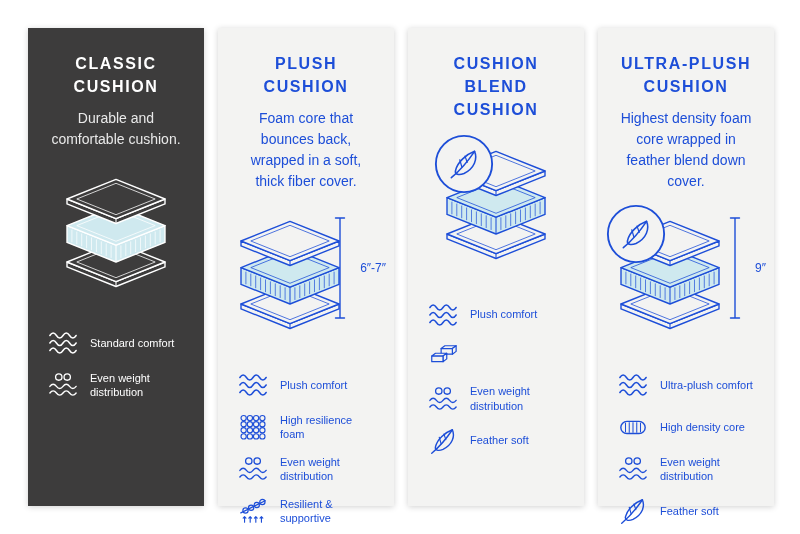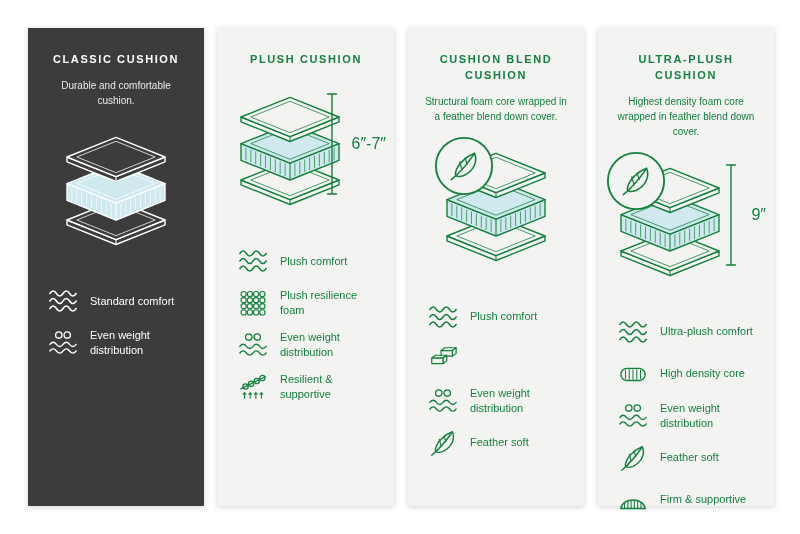--- a/index.html
+++ b/index.html
@@ -18,39 +18,39 @@
     gap: 14px;
     padding: 28px 26px 28px 28px;
   }
   .card {
     --panel: #f3f3f2;
     --foam: #cfe9ef;
     width: 176px;
     flex: none;
     height: 478px;
     background: var(--panel);
-    color: #15803d;
+    color: #1d4ed8;
     box-shadow: 0 1px 6px rgba(0,0,0,0.18);
     padding: 24px 14px 14px 14px;
     text-align: center;
   }
   .card.dark {
     --panel: #3d3c3c;
     background: var(--panel);
     color: #ffffff;
   }
   .card h2 {
-    font-size: 11px;
+    font-size: 16px;
     font-weight: bold;
     letter-spacing: 1.6px;
     line-height: 1.45;
     color: inherit;
   }
   .card .desc {
-    font-size: 10px;
+    font-size: 14px;
     line-height: 1.5;
     margin: 10px auto 0 auto;
     max-width: 142px;
     color: inherit;
   }
   .card.dark .desc { color: #e9e9e9; }
   .diagram {
     position: relative;
     height: 148px;
     margin: 16px 0 14px 0;
@@ -79,21 +79,21 @@
   .bracket {
     position: absolute;
     right: -6px;
     top: 8px;
     height: 104px;
     display: flex;
     align-items: center;
   }
   .bracket svg { width: 12px; height: 104px; color: inherit; }
   .bracket .h-label {
-    font-size: 16px;
+    font-size: 12px;
     margin-left: 14px;
     white-space: nowrap;
     color: inherit;
   }
   .features {
     margin-top: 14px;
     text-align: left;
     padding-left: 6px;
   }
   .feature-row {
@@ -252,20 +252,21 @@
         <svg class="f-icon" viewBox="0 0 32 32">
             <use href="#sym-even-weight"></use>
           </svg>
         <span class="f-label">Even weight distribution</span>
       </div>
     </div>
   </div>
 
   <div class="card">
     <h2>PLUSH CUSHION</h2>
+    <p class="desc">Foam core that bounces back, wrapped in a soft, thick fiber cover.</p>
     <div class="diagram has-bracket">
       <svg class="cushion" viewBox="0 0 160 158">
           <use href="#sym-cushion"></use>
         </svg>
       <div class="bracket">
         <svg viewBox="0 0 12 104">
             <use href="#sym-bracket"></use>
           </svg>
         <span class="h-label">6″-7″</span>
       </div>
@@ -274,40 +275,39 @@
       <div class="feature-row">
         <svg class="f-icon" viewBox="0 0 32 32">
             <use href="#sym-waves"></use>
           </svg>
         <span class="f-label">Plush comfort</span>
       </div>
       <div class="feature-row">
         <svg class="f-icon" viewBox="0 0 32 32">
             <use href="#sym-resilience"></use>
           </svg>
-        <span class="f-label">Plush resilience foam</span>
+        <span class="f-label">High resilience foam</span>
       </div>
       <div class="feature-row">
         <svg class="f-icon" viewBox="0 0 32 32">
             <use href="#sym-even-weight"></use>
           </svg>
         <span class="f-label">Even weight distribution</span>
       </div>
       <div class="feature-row">
         <svg class="f-icon" viewBox="0 0 32 32">
             <use href="#sym-spring"></use>
           </svg>
         <span class="f-label">Resilient &amp; supportive</span>
       </div>
     </div>
   </div>
 
   <div class="card">
     <h2>CUSHION BLEND CUSHION</h2>
-    <p class="desc">Structural foam core wrapped in a feather blend down cover.</p>
     <div class="diagram">
       <svg class="cushion" viewBox="0 0 160 158">
           <use href="#sym-cushion"></use>
         </svg>
       <svg class="badge" viewBox="0 0 64 64">
         <circle cx="32" cy="32" r="30" fill="var(--panel,#fff)" stroke="currentColor" stroke-width="2"></circle>
         <use href="#sym-feather" x="14" y="14" width="36" height="36"></use>
       </svg>
     </div>
     <div class="features">

